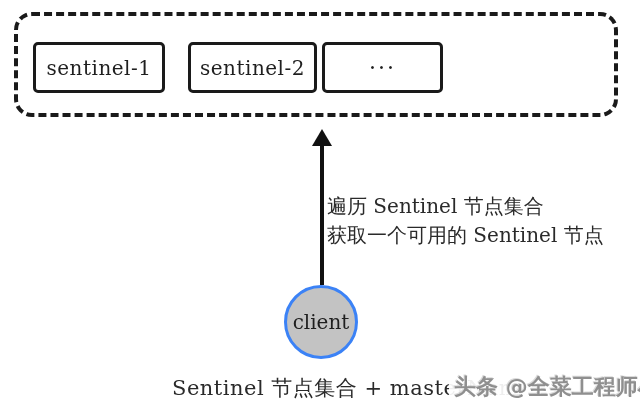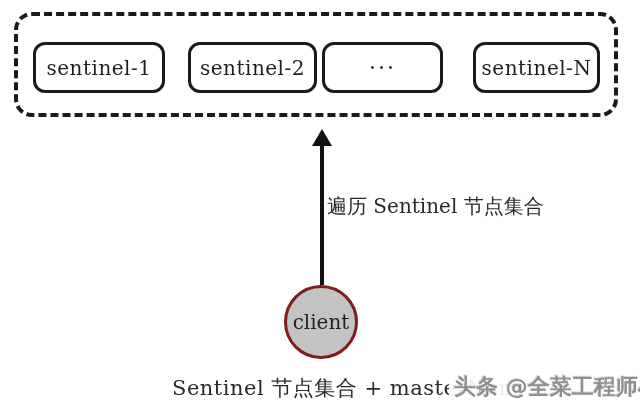--- a/index.html
+++ b/index.html
@@ -25,21 +25,21 @@
     border: 4px dashed #1a1a1a;
     border-radius: 18px;
     background: transparent;
   }
   
   .node {
     position: absolute;
     top: 42px;
     height: 45px;
     border: 3px solid #1a1a1a;
-    border-radius: 12px;
+    border-radius: 5px;
     background: #ffffff;
     display: flex;
     align-items: center;
     justify-content: center;
     font-size: 20px;
     color: #1f1f1f;
     letter-spacing: 0.5px;
   }
   .node-1 { left: 33px;  width: 126px; }
   .node-2 { left: 188px; width: 123px; }
@@ -80,21 +80,21 @@
 
   
   .client-circle {
     position: absolute;
     left: 284px;
     top: 285px;
     width: 74px;
     height: 74px;
     border-radius: 50%;
     background: #c3c3c3;
-    border: 3px solid #7f1d1d;
+    border: 3px solid #3b82f6;
     box-sizing: border-box;
     display: flex;
     align-items: center;
     justify-content: center;
     font-size: 20px;
     color: #1f1f1f;
   }
 
   
   .caption {
@@ -134,29 +134,27 @@
   </div>
 
   <div class="node node-2">
     <span>sentinel-2</span>
   </div>
 
   <div class="node node-3">
     <span>···</span>
   </div>
 
-  <div class="node node-4">
-    <span>sentinel-N</span>
-  </div>
 
   <div class="arrow-line"></div>
   <div class="arrow-head"></div>
 
   <div class="annotation">
     <div>遍历 Sentinel 节点集合</div>
+    <div>获取一个可用的 Sentinel 节点</div>
   </div>
 
   <div class="client-circle">
     <span>client</span>
   </div>
 
   <div class="caption">
     <span>Sentinel 节点集合 + masterNam</span>
   </div>
 

